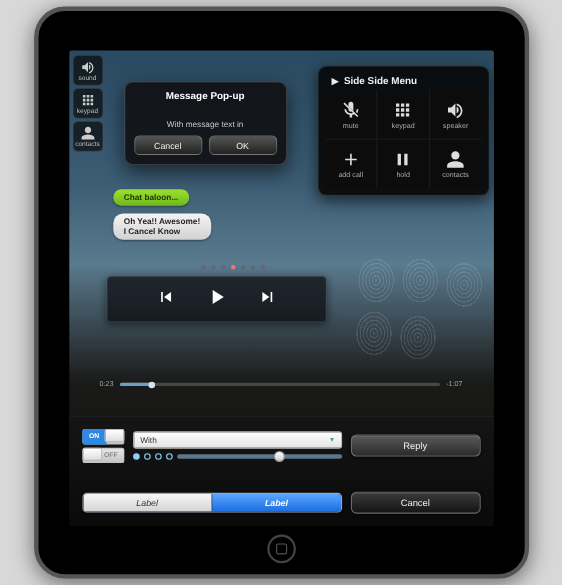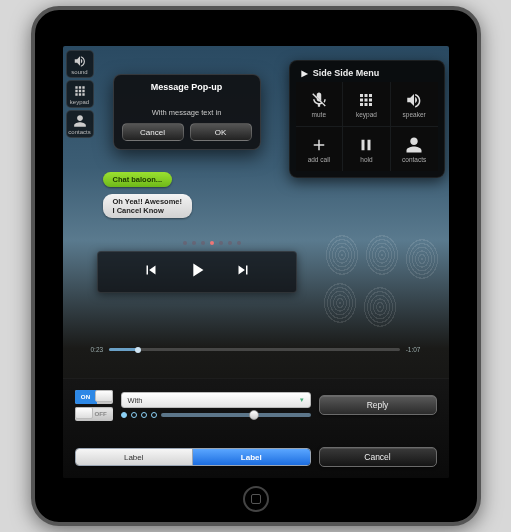--- a/index.html
+++ b/index.html
@@ -68,21 +68,21 @@
 .slider-row { display:flex; align-items:center; gap:4px; }
 .slider-row .dot { width:6px; height:6px; border-radius:50%; border:1px solid #8cd0f5; }
 .slider-row .dot.fill { background:#8cd0f5; }
 .slider-row .track { flex:1; height:4px; background:#5c768a; border-radius:3px; position:relative; }
 .slider-row .track .k { position:absolute; left:62%; top:50%; transform:translate(-50%,-50%); width:10px; height:10px; border-radius:50%; background:linear-gradient(#fff,#ccc); border:1px solid #999; }
 
 .wide-btn { height:20px; border-radius:5px; background:linear-gradient(#5a5a5a,#2b2b2b); border:1px solid #6b6b6b; color:#eee; font-size:8.5px; display:flex; align-items:center; justify-content:center; box-shadow:0 1px 0 rgba(255,255,255,.1) inset, 0 1px 3px rgba(0,0,0,.5); }
 .wide-btn.dark { background:linear-gradient(#3a3a3a,#151515); color:#eee; }
 
 .seg { display:flex; height:18px; border-radius:4px; overflow:hidden; border:1px solid #9aa5b3; box-shadow: 0 1px 2px rgba(0,0,0,.4); }
-.seg button{ flex:1; font-size:8px; border:none; border-right:1px solid #9aa5b3; }
+.seg button{ flex:1; font-size:8px; border:none; border-right:1px solid #9aa5b3;font-style:italic; }
 .seg button:last-child{ border-right:none; }
 .seg .plain{ background:linear-gradient(#f6f6f6,#d4d4d4); color:#333; }
 .seg .active{ background:linear-gradient(#5aa6ff,#1c6de0); color:#fff; font-weight:600; }
 
 .col2{ grid-column:2; } .col3{ grid-column:3; }
 .row1{ grid-row:1; } .row3{ grid-row:3; }
 </style>
 </head>
 <body>
 

